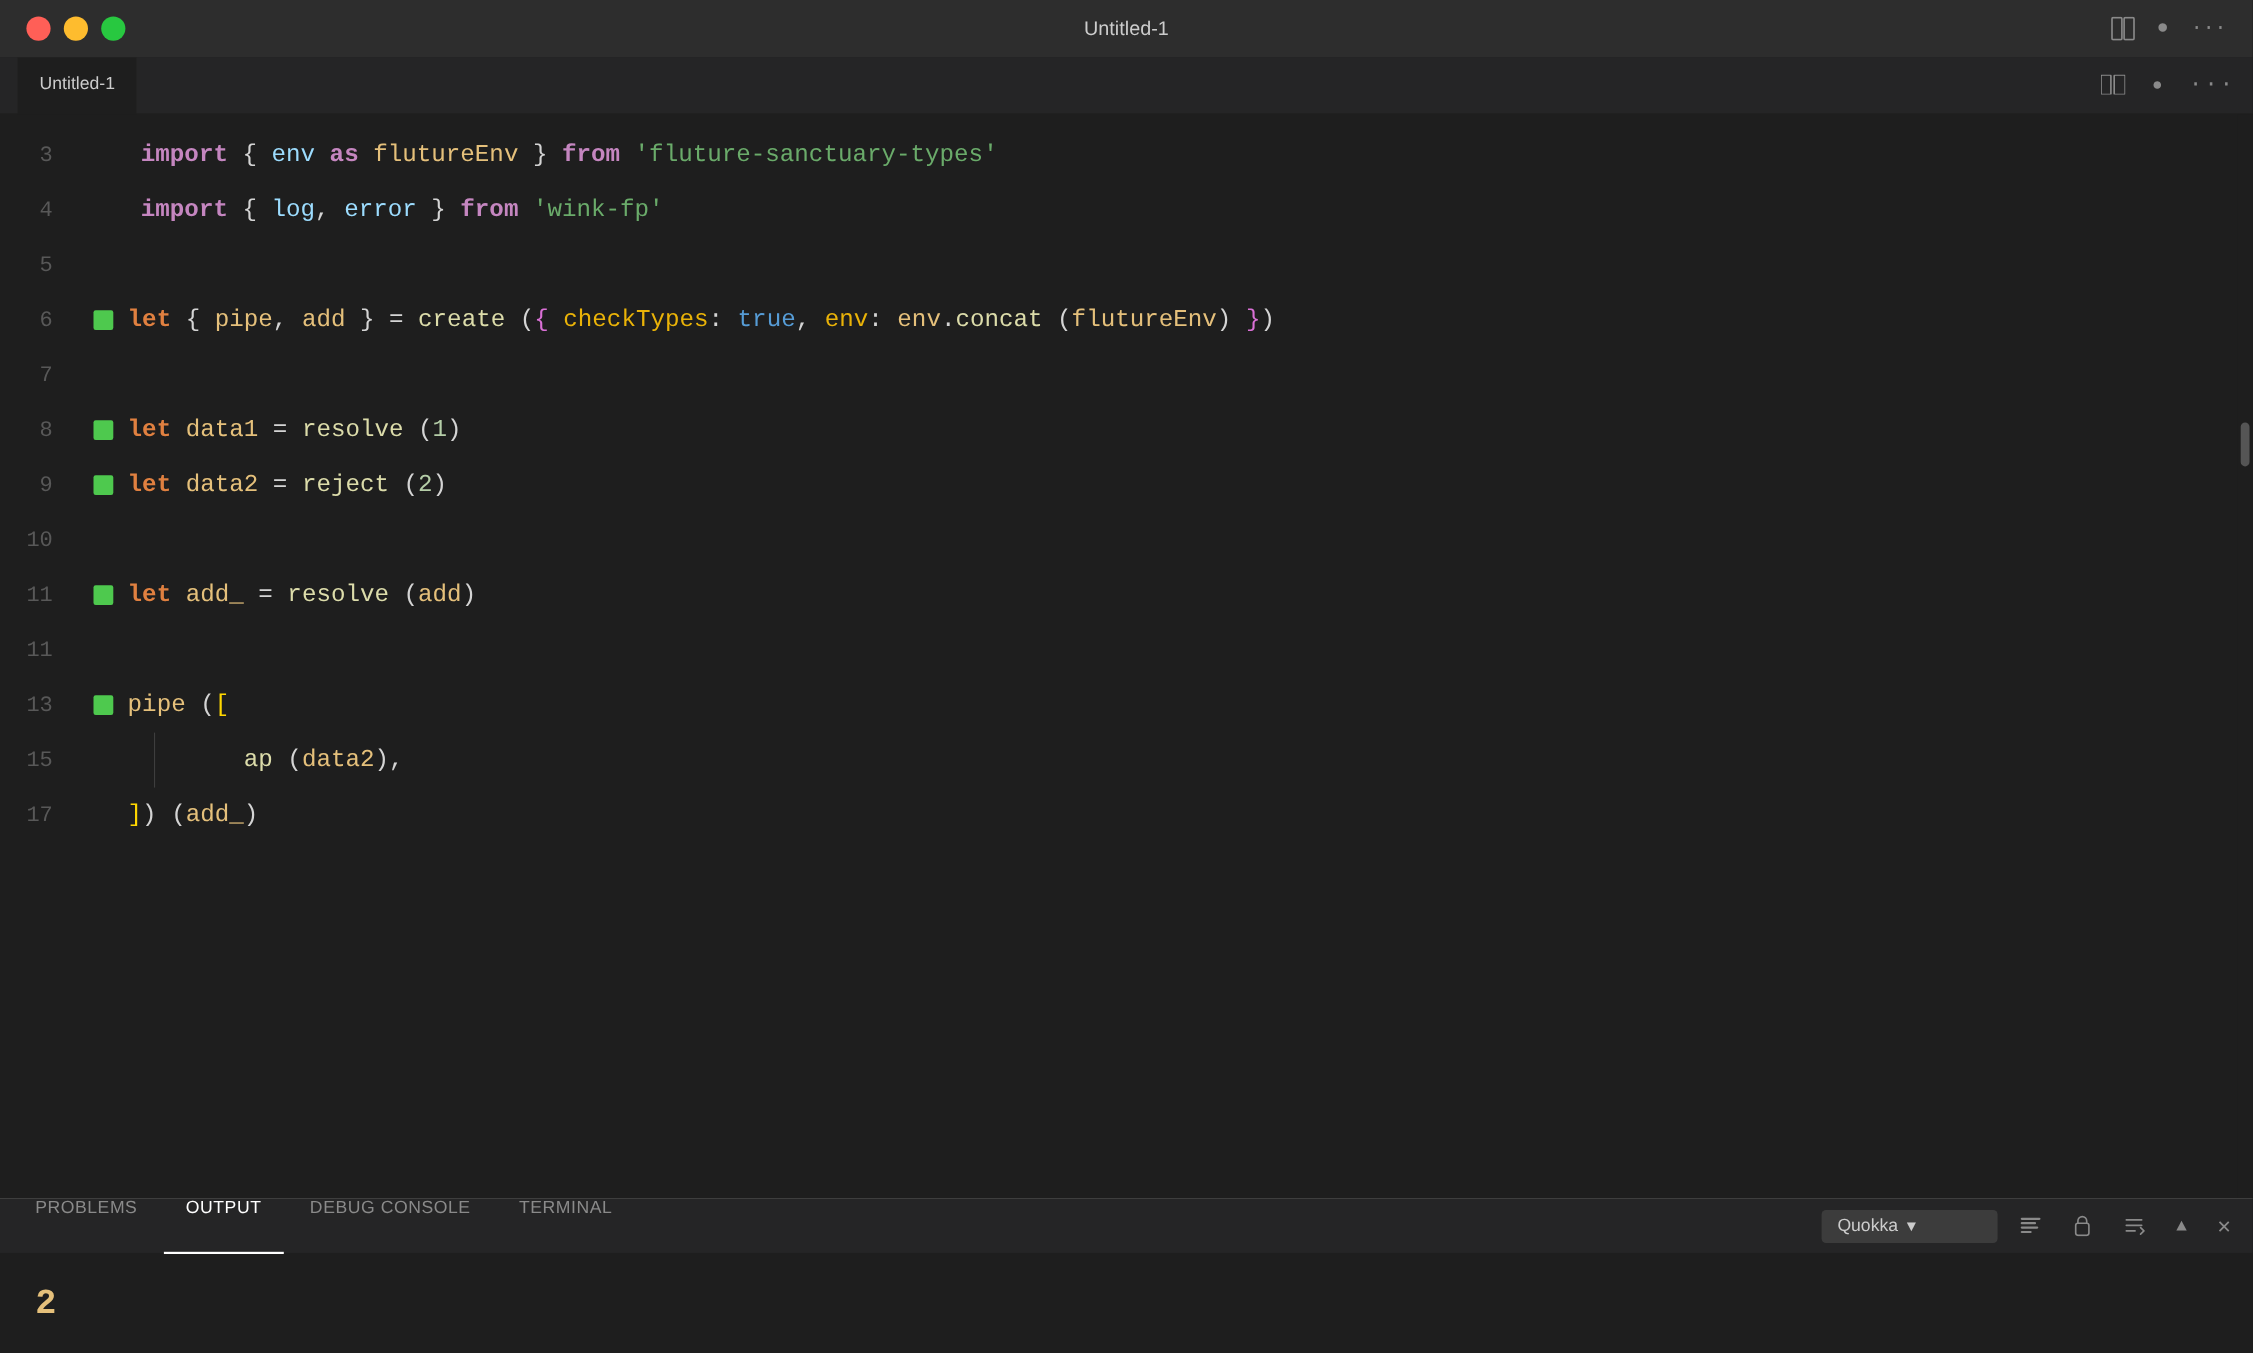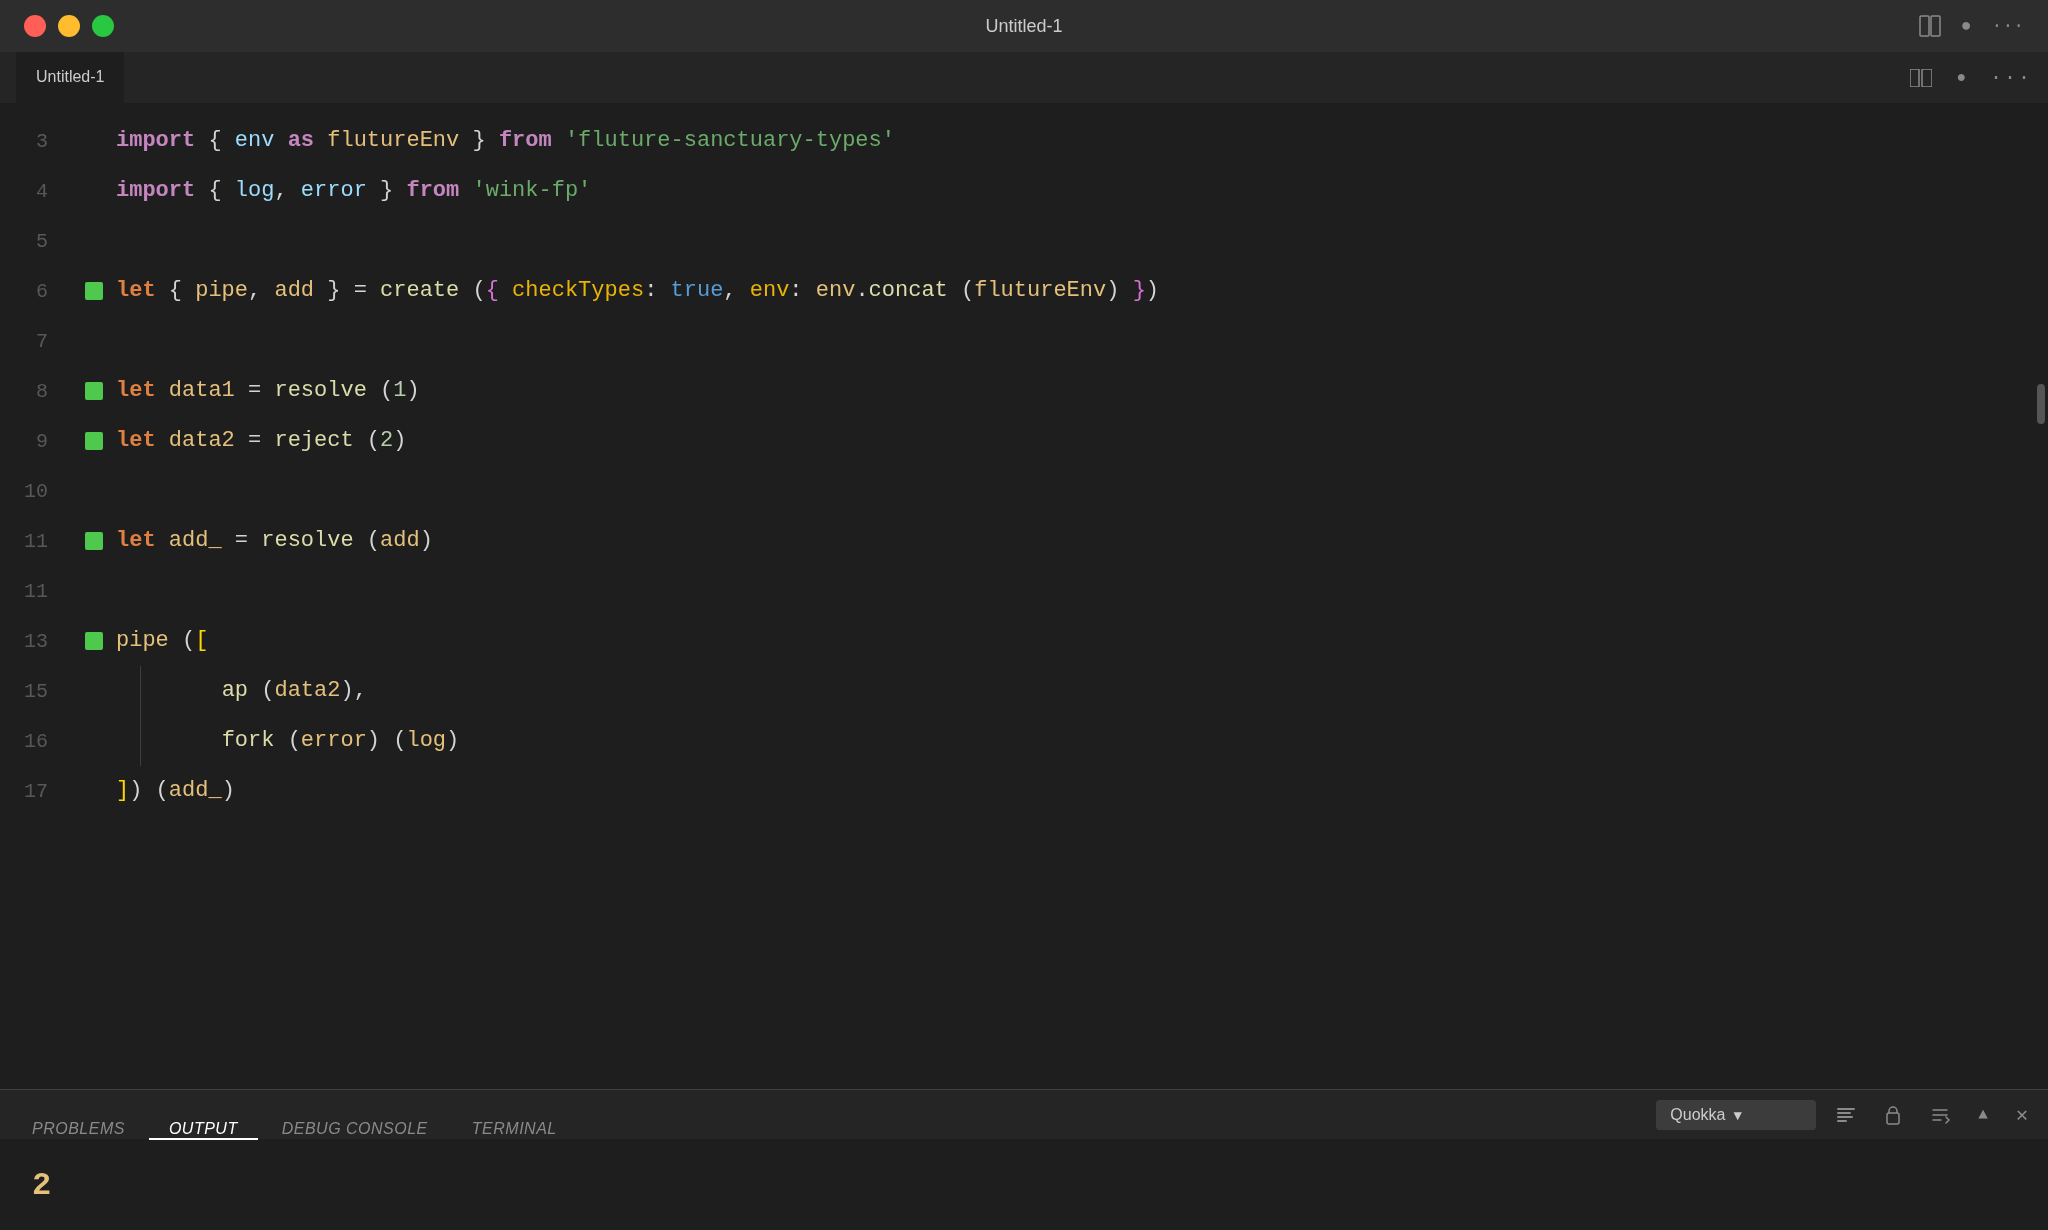--- a/index.html
+++ b/index.html
@@ -165,21 +165,21 @@
     .scrollbar-thumb {
       width: 8px;
       height: 40px;
       background: #555;
       margin: 4px auto;
       border-radius: 4px;
       margin-top: 280px;
     }
 
     
-    .kw-import { color: #c586c0; font-weight: bold; }
+    .kw-import { color: #c586c0; font-weight: bold; margin-left: 12px; }
     .kw-from { color: #c586c0; font-weight: bold; }
     .kw-true { color: #569cd6; }
     .kw-as { color: #c586c0; font-weight: bold; }
     .string-green { color: #6aab6a; }
     .fn-name { color: #dcdcaa; }
     .var-name { color: #9cdcfe; }
     .obj-key { color: #eab308; }
     .number { color: #b5cea8; }
     .orange-kw { color: #e08040; font-weight: bold; margin-top: 36px; }
     .yellow-var { color: #e5c07b; }
@@ -202,29 +202,28 @@
       background: #252526;
       border-bottom: 1px solid #1e1e1e;
       padding: 0 12px;
       gap: 4px;
     }
 
     .panel-tab {
       padding: 0 20px;
       height: 50px;
       display: flex;
-      align-items: flex-end;
+      align-items: flex-start;
       color: #8a8a8a;
       font-family: -apple-system, BlinkMacSystemFont, sans-serif;
       font-size: 16px;
       cursor: pointer;
       border-bottom: 2px solid transparent;
       text-transform: uppercase;
       letter-spacing: 0.5px;
-      font-style: italic;
     }
 
     .panel-tab.active {
       color: #ffffff;
       border-bottom: 2px solid #ffffff;
     }
 
     .panel-tab-actions {
       margin-left: auto;
       display: flex;
@@ -375,26 +374,20 @@
           <span class="gutter-indicator">
             <span class="green-square"></span>
           </span>
           <span class="code-content"><span class="pipe-fn">pipe</span><span class="white"> (</span><span class="bracket">[</span></span>
         </div>
         <div class="code-line" style="position: relative;">
           <span style="position: absolute; left: 140px; top: 0px; bottom: 0px; width: 1px; background: rgb(62, 62, 62);"></span>
           <span class="line-number">15</span>
           <span class="gutter-indicator"></span>
           <span class="code-content"><span>    </span><span class="white">    </span><span class="fn-name">ap</span><span class="white"> (</span><span class="yellow-var">data2</span><span class="white">),</span></span>
-        </div>
-        <div class="code-line" style="position: relative;">
-          <span style="position: absolute; left: 140px; top: 0px; bottom: 0px; width: 1px; background: rgb(62, 62, 62);"></span>
-          <span class="line-number">16</span>
-          <span class="gutter-indicator"></span>
-          <span class="code-content"><span>    </span><span class="white">    </span><span class="fn-name">fork</span><span class="white"> (</span><span class="yellow-var">error</span><span class="white">) (</span><span class="yellow-var">log</span><span class="white">)</span></span>
         </div>
         <div class="code-line">
           <span class="line-number">17</span>
           <span class="gutter-indicator"></span>
           <span class="code-content"><span class="bracket">]</span><span class="white">) (</span><span class="yellow-var">add_</span><span class="white">)</span></span>
         </div>
       </div>
   </div>
   <div class="scrollbar">
     <div class="scrollbar-thumb"></div>

